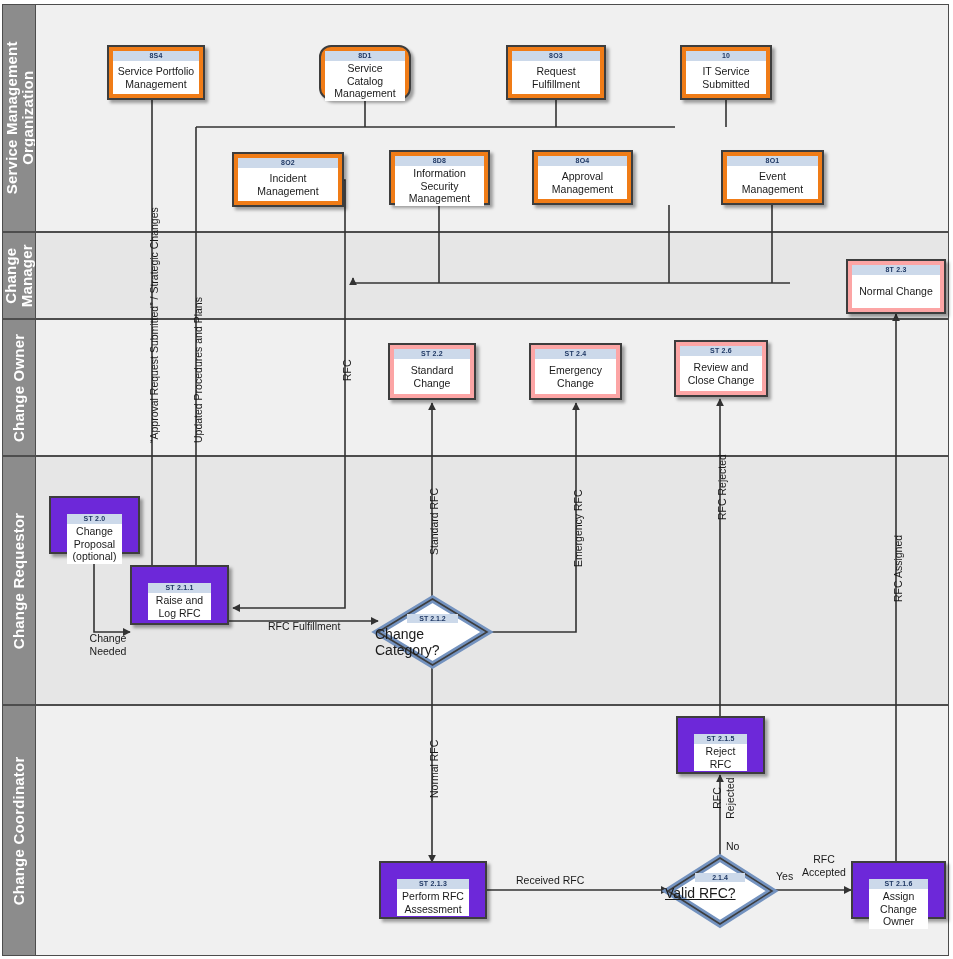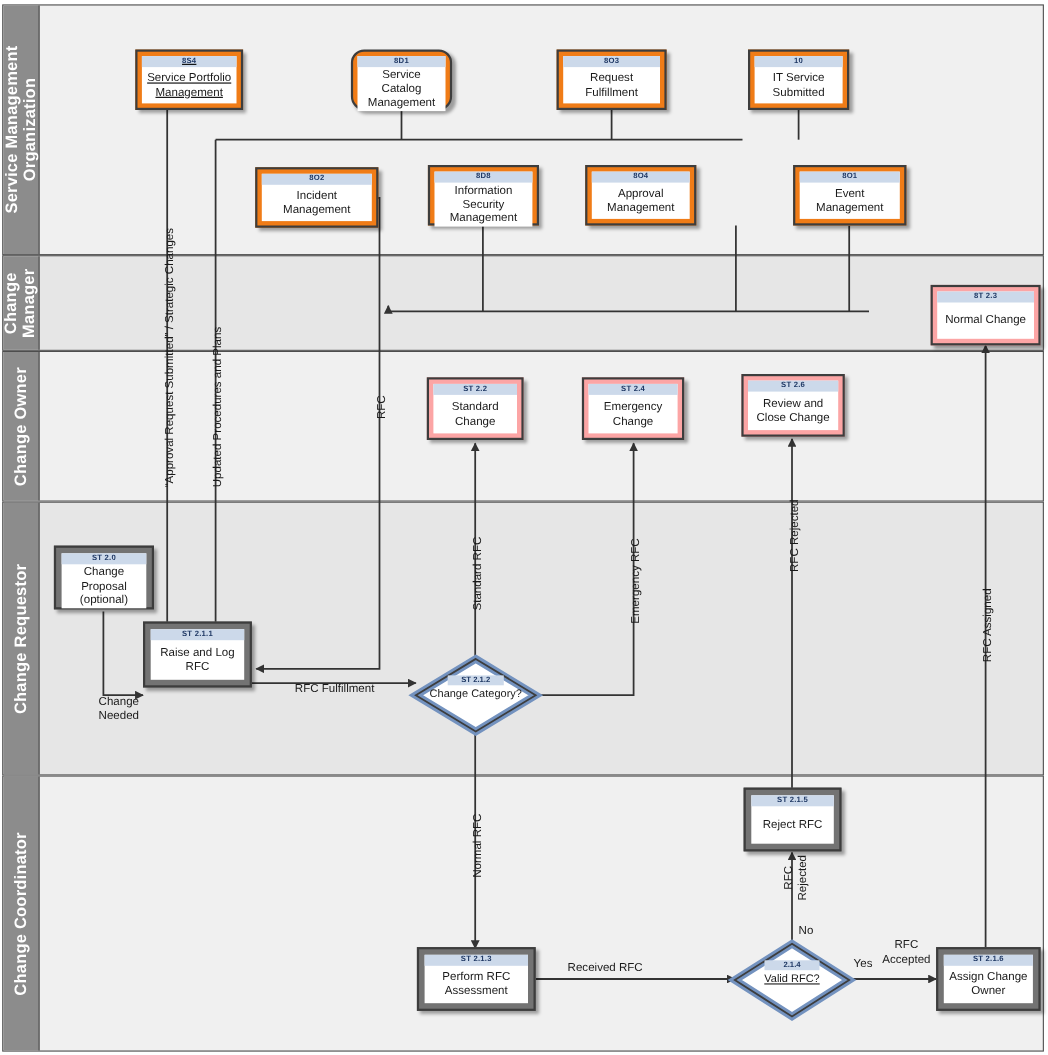--- a/index.html
+++ b/index.html
@@ -54,21 +54,21 @@
     position: absolute;
     box-sizing: border-box;
     background: #ffffff;
     box-shadow: 3px 3px 3px rgba(0,0,0,.35);
     display: flex;
     flex-direction: column;
     z-index: 5;
   }
   .node.orange { border: 2px solid #3d3d3d; padding: 4px; background: #f07c17; }
   .node.cyan   { border: 2px solid #3d3d3d; padding: 4px; background: #fca5a5; }
-  .node.blue   { border: 2px solid #3d3d3d; padding: 5px; background: #737373; }
+  .node.blue   { border: 2px solid #3d3d3d; padding: 16px; background: #6d28d9; }
   .node .inner {
     flex: 1;
     background: #ffffff;
     display: flex;
     flex-direction: column;
     box-sizing: border-box;
   }
   .node .id-bar {
     background: #ccd9ea;
     color: #1f3864;
@@ -106,22 +106,22 @@
     font-weight: bold;
     color: #1f3864;
     background: #ccd9ea;
     line-height: 9px;
     box-sizing: border-box;
     z-index: 2;
   }
   .diamond .d-label {
     position: absolute;
     left: 0; right: 0;
-    text-align: center;
-    font-size: 10px;
+    text-align: left;
+    font-size: 14px;
     color: #1a1a1a;
     z-index: 2;
   }
 
   
   .conn {
     position: absolute;
     left: 0; top: 0;
     width: 953px; height: 959px;
     z-index: 3;
@@ -225,21 +225,21 @@
       <path d="M 772 890 L 851 890" marker-end="url(#ah)"></path>
 
       <path d="M 720 858 L 720 775" marker-end="url(#ah)"></path>
 
       <path d="M 720 718 L 720 399" marker-end="url(#ah)"></path>
 
       <path d="M 896 861 L 896 314" marker-end="url(#ah)"></path>
     </g>
   </svg>
 
-  <div class="node orange" style="left:123px; top:45px; width:98px; height:55px;text-decoration:underline;">
+  <div class="node orange" style="left:107px; top:45px; width:98px; height:55px;">
     <div class="inner">
       <div class="id-bar">8S4</div>
       <div class="title">Service Portfolio Management</div>
     </div>
   </div>
 
   <div class="node orange" style="left:319px; top:45px; width:92px; height:55px;border-radius:12px;">
     <div class="inner">
       <div class="id-bar">8D1</div>
       <div class="title">Service Catalog Management</div>

